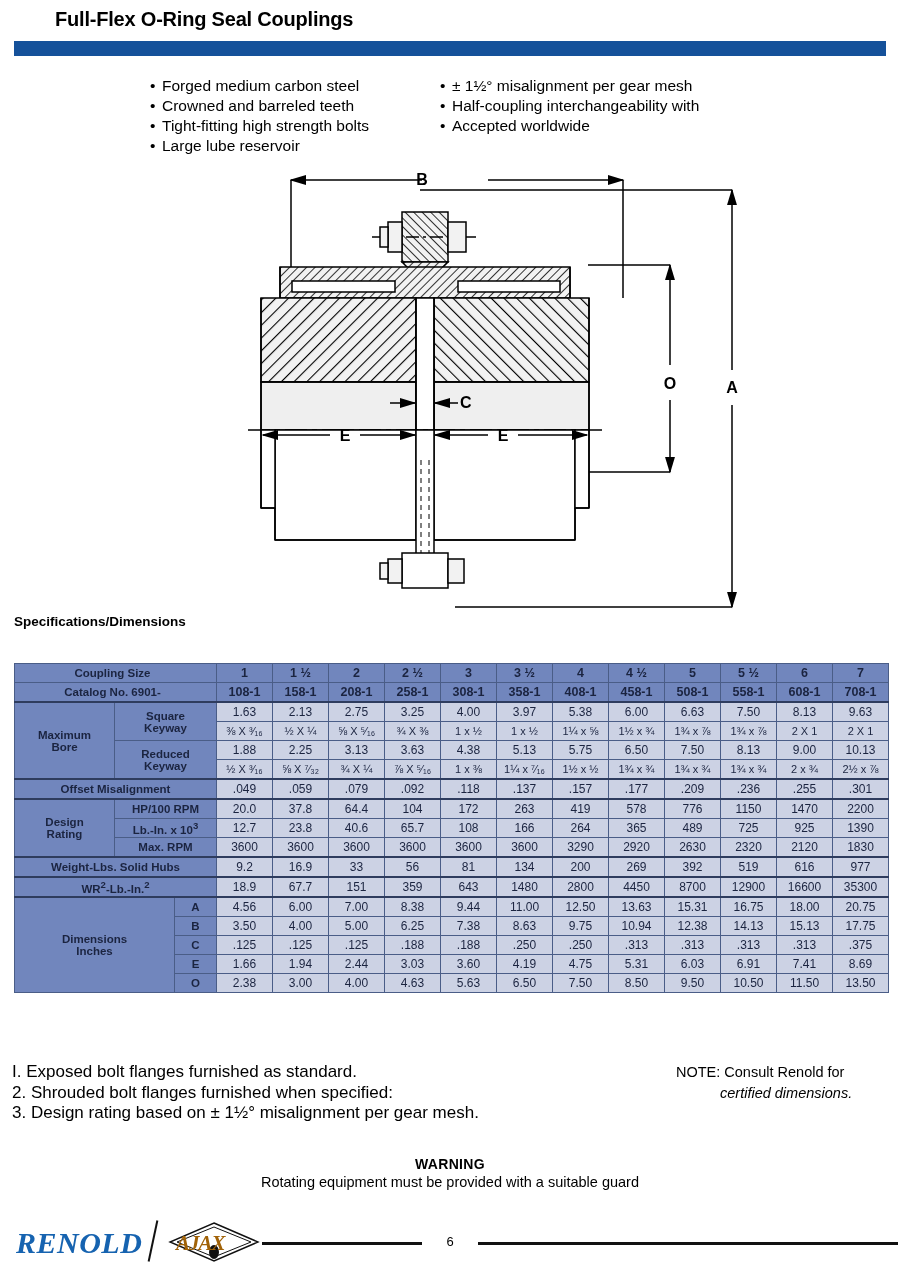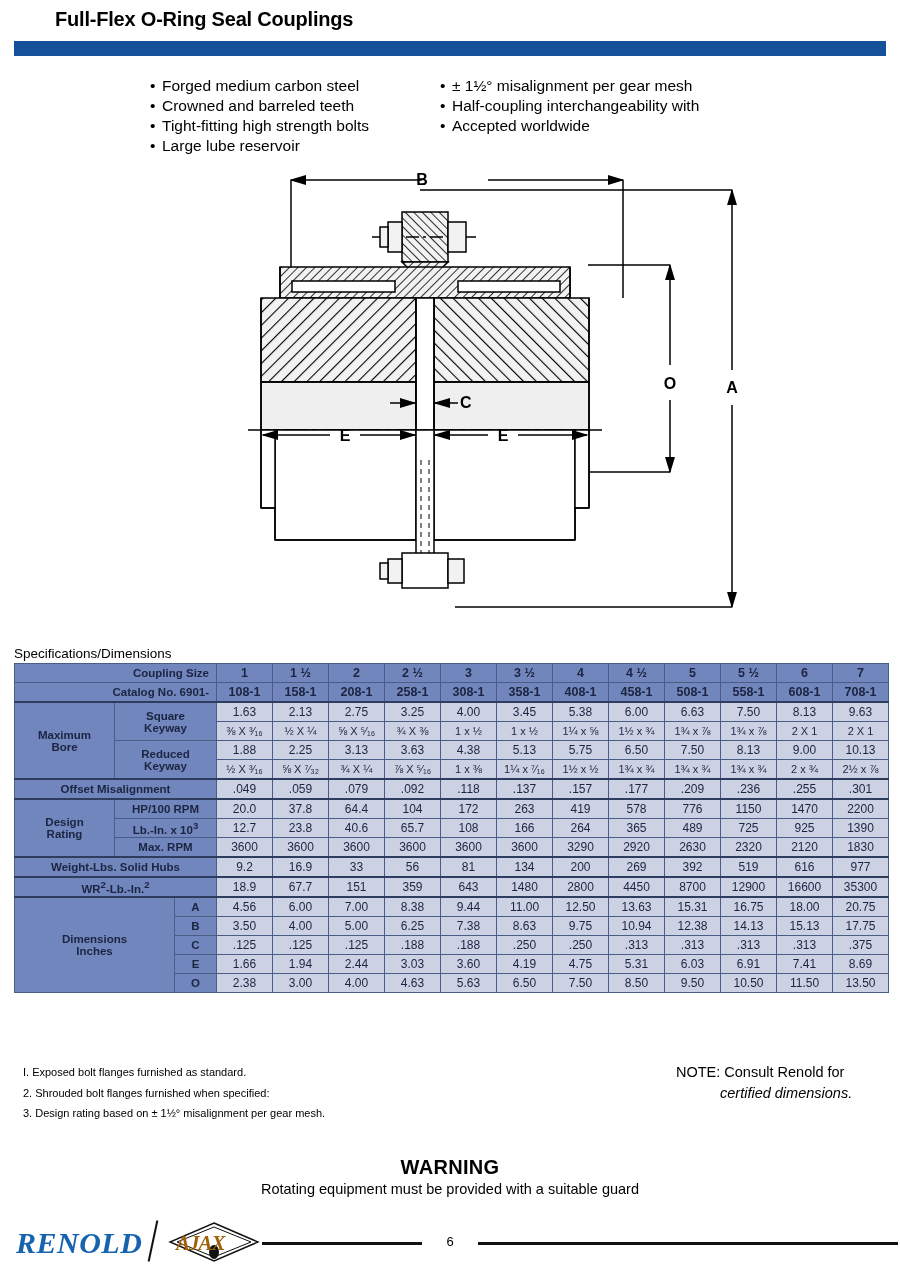--- a/index.html
+++ b/index.html
@@ -31,22 +31,22 @@
     font-size:15.5px;line-height:20px;
     padding-left:12px;position:relative;
     white-space:nowrap;
   }
   .feat .b{position:absolute;left:0;top:0;}
   .feat .cont{padding-left:10px;}
   
   .drawing{position:absolute;left:230px;top:165px;width:530px;height:470px;}
   
   .spec-heading{
-    position:absolute;left:14px;top:646px;
-    font-size:13.5px;font-weight:normal;
+    position:absolute;left:14px;top:614px;
+    font-size:13.5px;font-weight:bold;
   }
   table.spec{
     position:absolute;left:14px;top:663px;
     width:872px;
     border-collapse:collapse;
     table-layout:fixed;
     font-size:11.5px;
   }
   table.spec td{
     border:1px solid #4a5d87;
@@ -56,42 +56,42 @@
     padding:0 1px;
     color:#1b2440;
     overflow:hidden;
   }
   td.lbl{
     background:#7186bd;
     font-weight:bold;
     color:#13203f;
     font-size:11.5px;
   }
-  td.lbl.r{text-align:right;padding-right:7px;}
+  td.lbl.r{text-align:center;padding-right:7px;}
   td.lbl.c{text-align:center;}
   td.val{
     background:#ccd2e4;
     font-size:12px;
   }
   td.val.frac{font-size:11px;}
   td.hdr{
     background:#7186bd;
     font-weight:bold;
     font-size:12.5px;
     color:#13203f;
   }
   table.spec tr.thick td{border-top:2px solid #2e3c5e;}
   
-  .notes{position:absolute;left:12px;top:1062px;width:620px;font-size:11px;line-height:20.5px;margin-left:11px;}
+  .notes{position:absolute;left:12px;top:1062px;width:620px;font-size:17px;line-height:20.5px;}
   .notes .indent{padding-left:19px;}
   .note-right{position:absolute;left:676px;top:1062px;font-size:14.5px;line-height:20.5px;}
   .note-right .ind{padding-left:44px;font-style:italic;}
   
   .warn{position:absolute;left:0;top:1156px;width:900px;text-align:center;}
-  .warn-title{font-size:20px;font-weight:bold;letter-spacing:0.3px;}
+  .warn-title{font-size:14px;font-weight:bold;letter-spacing:0.3px;}
   .warn-body{font-size:14.5px;line-height:20px;}
   
   .footer{position:absolute;left:0;top:1218px;width:900px;height:54px;}
   .logo-renold{
     position:absolute;left:16px;top:8px;
     font-family:Liberation Serif, serif;
     font-size:30px;font-weight:bold;font-style:italic;
     color:#1663B0;letter-spacing:0.5px;
   }
   .logo-slash{
@@ -309,21 +309,21 @@
       </td>
       <td class="lbl c" colspan="2" rowspan="2">
         <span>Square</span><br>
         <span>Keyway</span>
       </td>
       <td class="val">1.63</td>
       <td class="val">2.13</td>
       <td class="val">2.75</td>
       <td class="val">3.25</td>
       <td class="val">4.00</td>
-      <td class="val">3.45</td>
+      <td class="val">3.97</td>
       <td class="val">5.38</td>
       <td class="val">6.00</td>
       <td class="val">6.63</td>
       <td class="val">7.50</td>
       <td class="val">8.13</td>
       <td class="val">9.63</td>
     </tr>
     <tr>
       <td class="val frac">⅜ X ³⁄₁₆</td>
       <td class="val frac">½ X ¼</td>

